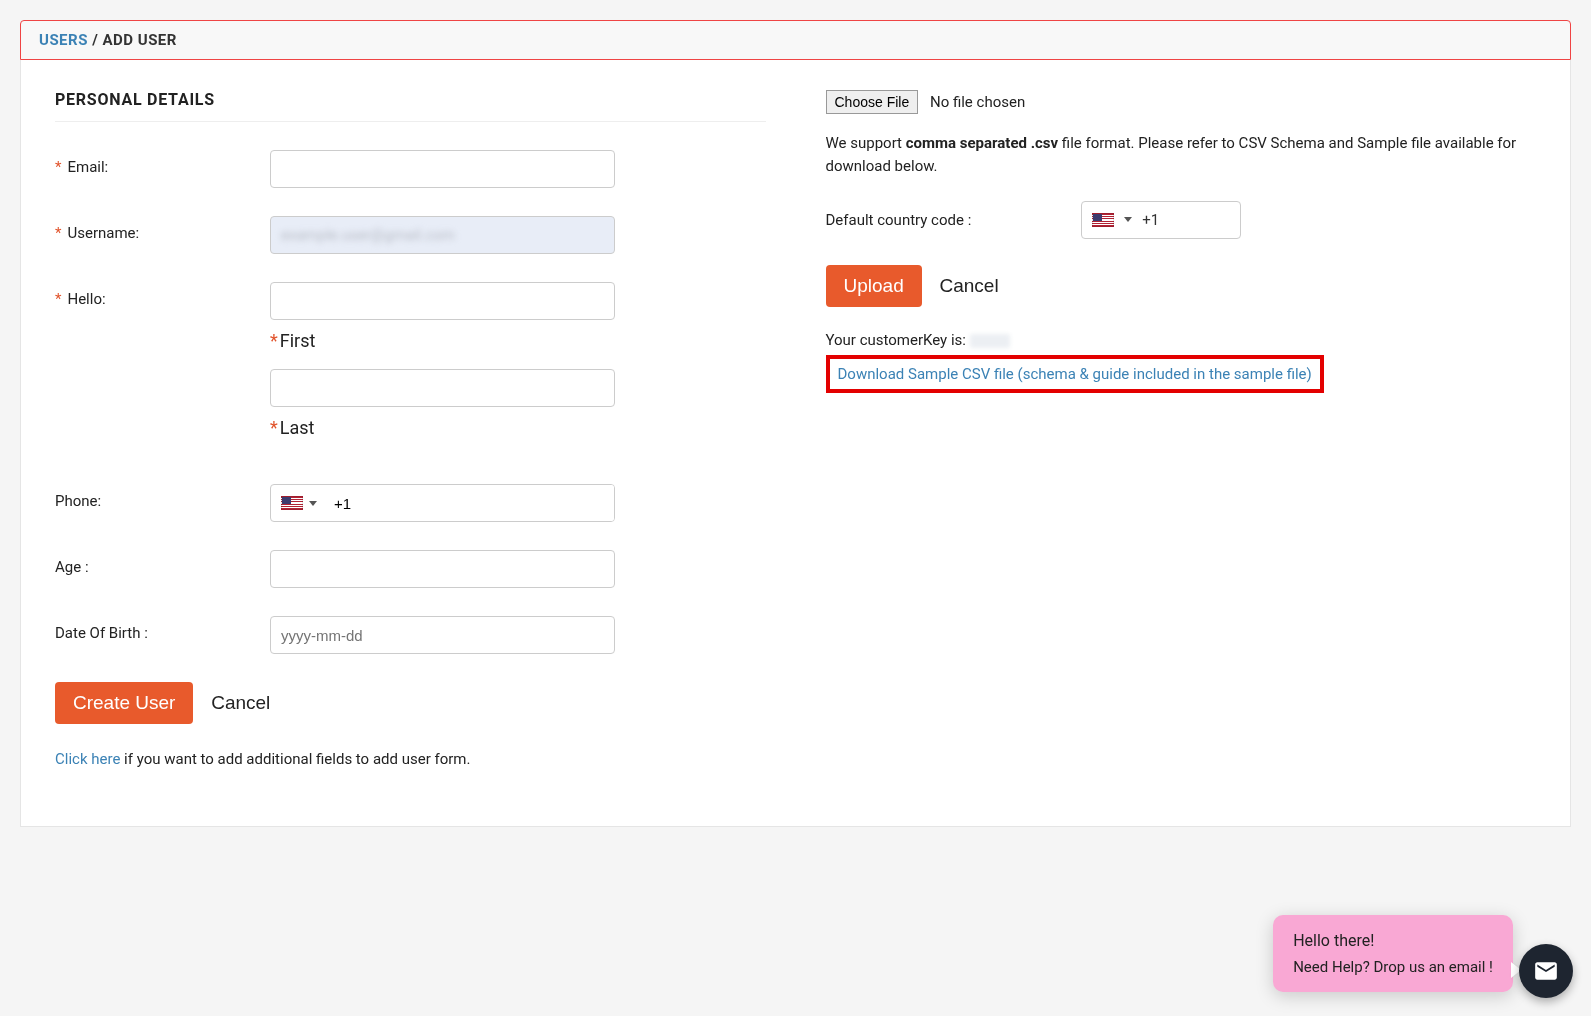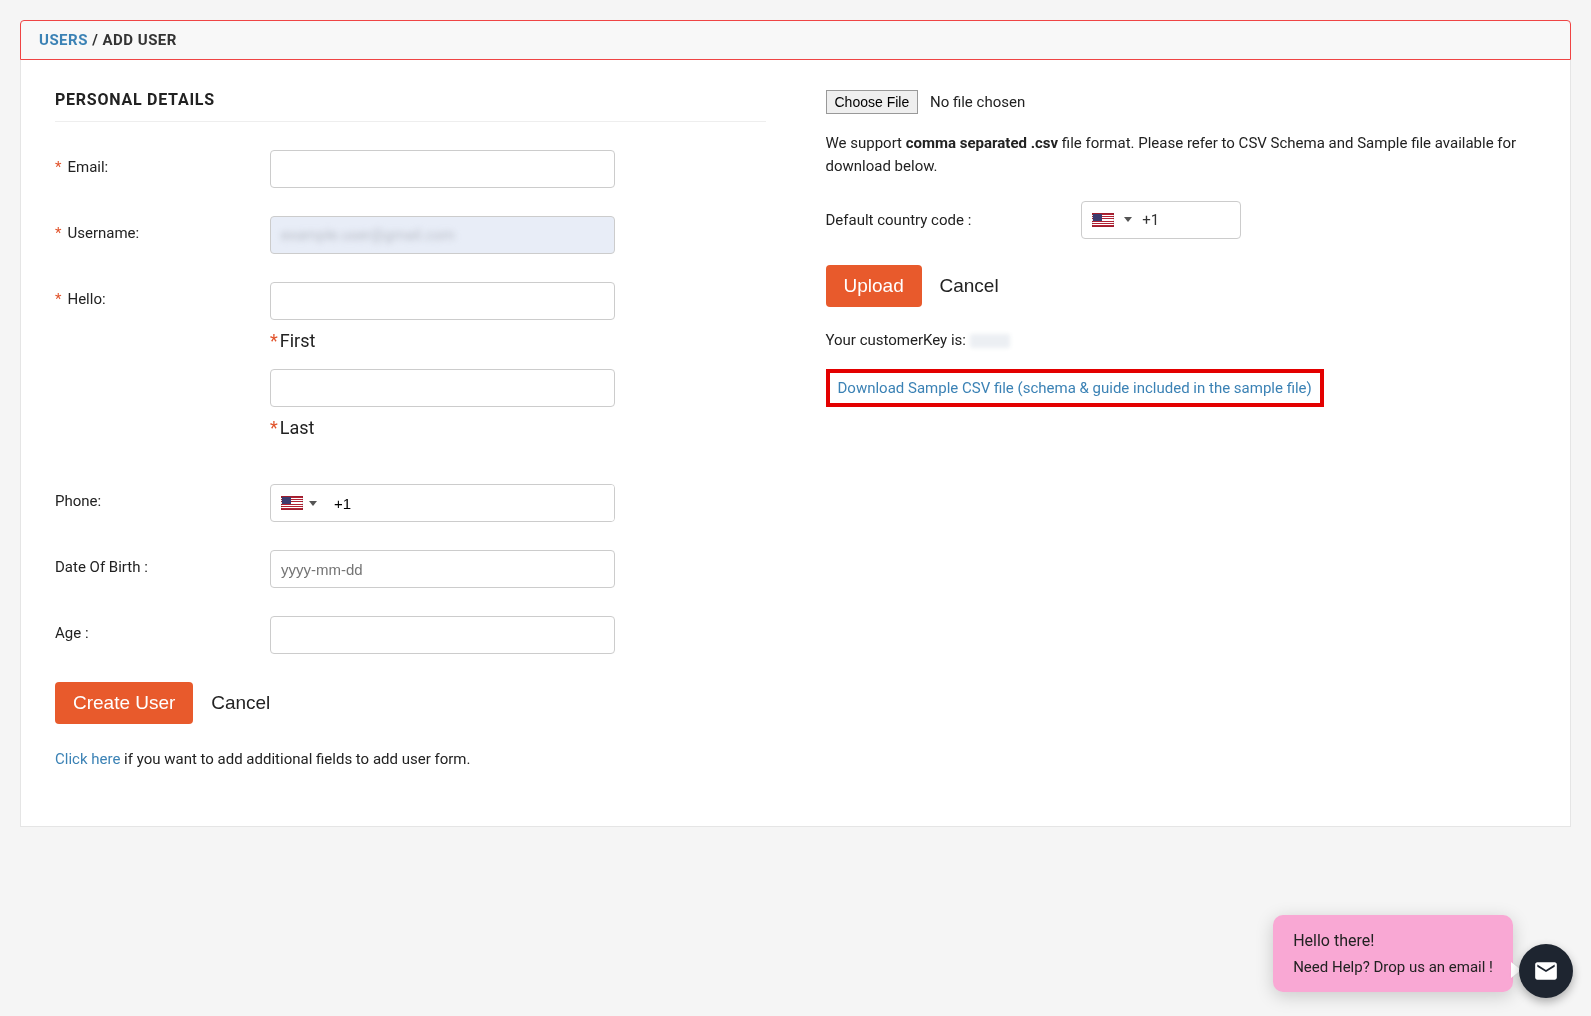--- a/index.html
+++ b/index.html
@@ -144,21 +144,21 @@
   .file-status { margin-left:8px;color:#222; }
   .support-note { color:#222;line-height:1.55;margin-bottom:22px; }
   .support-note strong{font-weight:700;}
   .cc-row { display:flex;align-items:center;gap:110px;margin-bottom:26px; }
   .cc-label { color:#222; }
   .cc-select {
     border:1px solid #ccc;border-radius:4px;height:38px;display:flex;align-items:center;
     padding:0 10px;gap:10px;min-width:160px;background:#fff;
   }
   .upload-row { margin-bottom:24px; }
-  .ck-line { color:#222;margin-bottom:20px; }
+  .ck-line { color:#222;margin-bottom:6px; }
   .ck-blur { display:inline-block;width:40px;height:14px;background:#eceff3;filter:blur(2px);vertical-align:middle;border-radius:2px; }
   .download-sample {
     border:4px solid #e30000;padding:6px 8px;display:inline-block;
   }
   .download-sample a{ color:#3b82b5;cursor:pointer; }
 
   
   .chat-bubble{
     position:fixed;right:78px;bottom:24px;background:#f9a8d4;border-radius:10px;
     box-shadow:0 4px 18px rgba(0,0,0,.18);padding:16px 20px;max-width:260px;
@@ -242,33 +242,33 @@
               <span class="flag-us"></span>
               <span class="caret-down"></span>
             </div>
             <input class="phone-input" type="text" value="+1" style="">
           </div>
         </div>
       </div>
 
       <div class="form-row">
         <div class="form-label-col">
+          <span>Age :</span>
+        </div>
+        <div class="field-col">
+          <input class="text-input" type="text" style="">
+        </div>
+      </div>
+
+      <div class="form-row">
+        <div class="form-label-col">
           <span>Date Of Birth :</span>
         </div>
         <div class="field-col">
           <input class="text-input" type="text" placeholder="yyyy-mm-dd" style="">
-        </div>
-      </div>
-
-      <div class="form-row">
-        <div class="form-label-col">
-          <span>Age :</span>
-        </div>
-        <div class="field-col">
-          <input class="text-input" type="text" style="">
         </div>
       </div>
 
 
       <div class="action-row">
         <button class="btn btn-primary">Create User</button>
         <button class="btn btn-link">Cancel</button>
       </div>
 
       <div class="hint-line">

